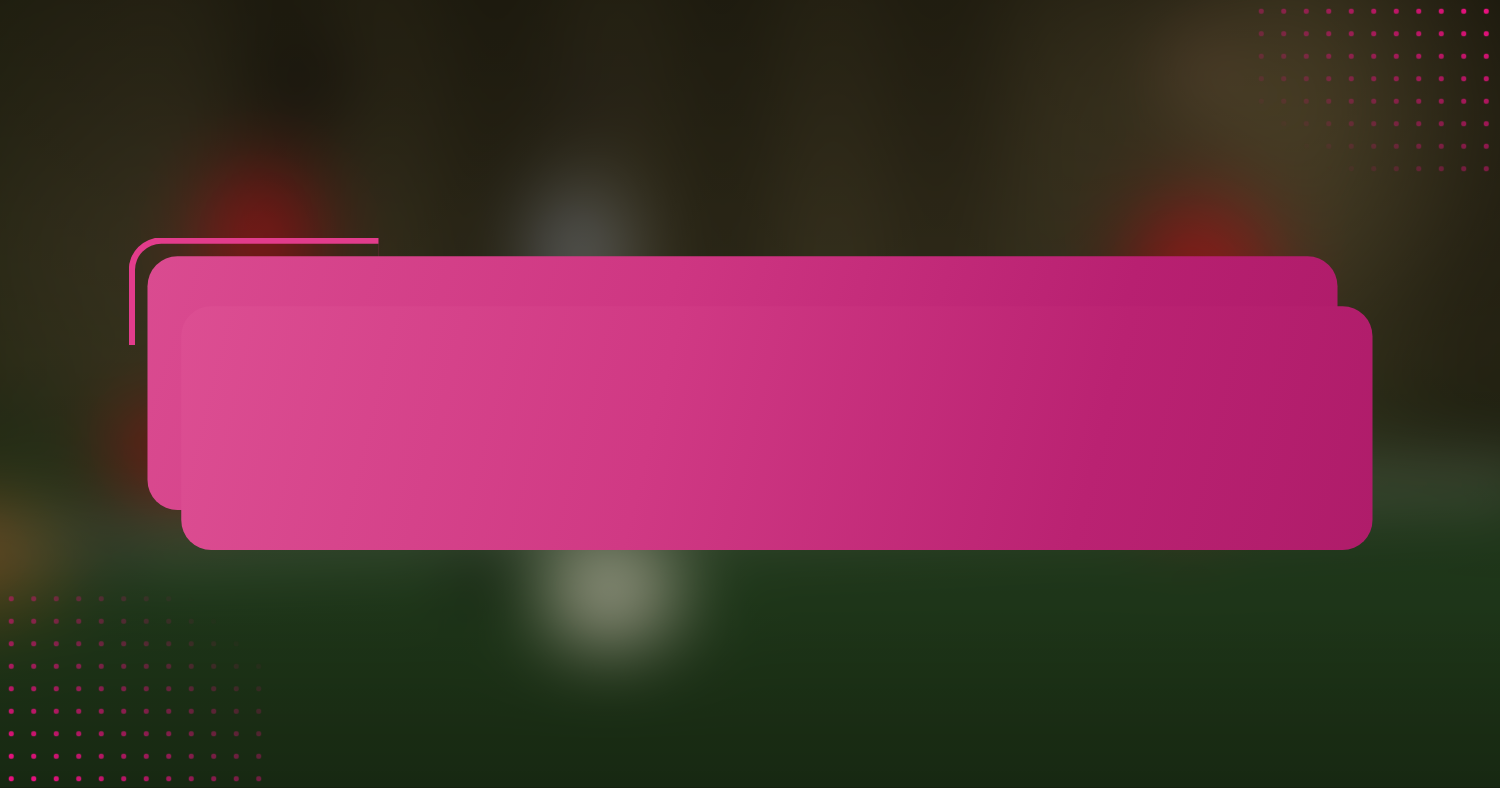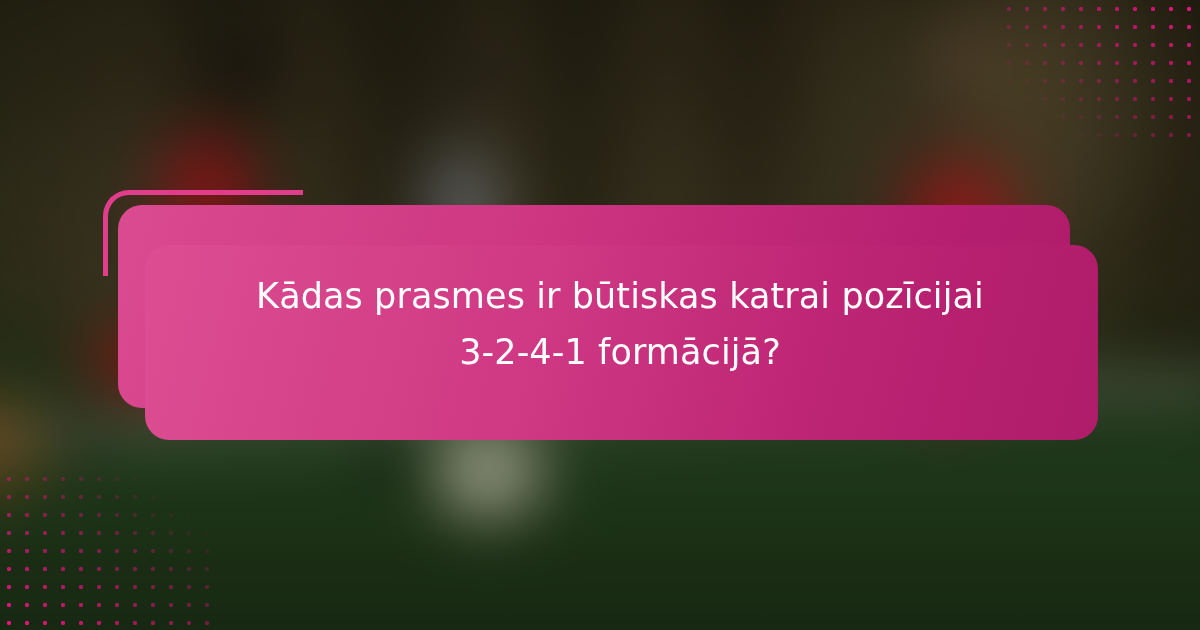--- a/index.html
+++ b/index.html
@@ -214,16 +214,14 @@
   <div class="bg-shade"></div>
 
   <div class="dots dots-tr"></div>
   <div class="dots dots-bl"></div>
 
   <div class="outline-deco"></div>
 
   <div class="card-back"></div>
   <div class="card-front"></div>
 
-  <div class="headline">Kādas prasmes ir būtiskas katrai pozīcijai
-3-2-4-1 formācijā?</div>
 
 </div>
 
 </body></html>

